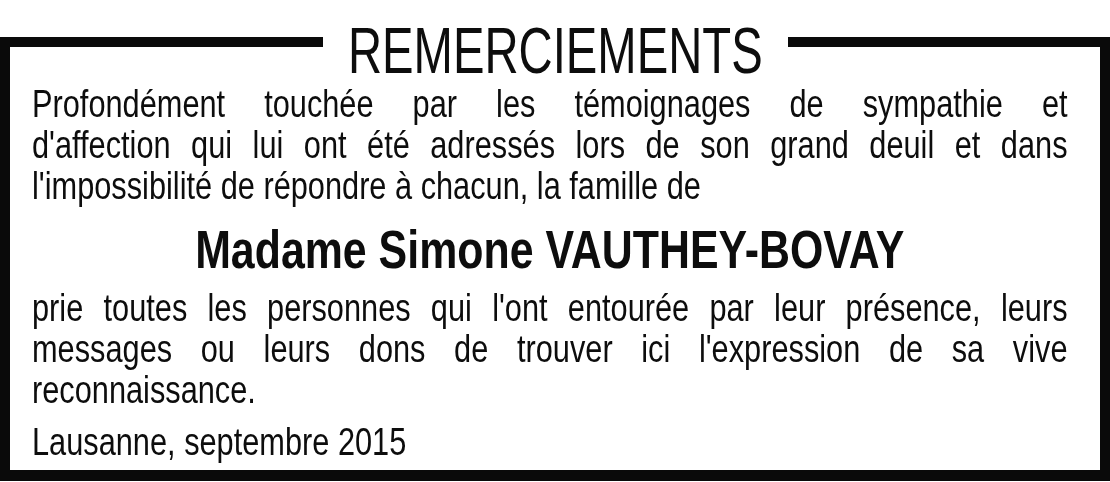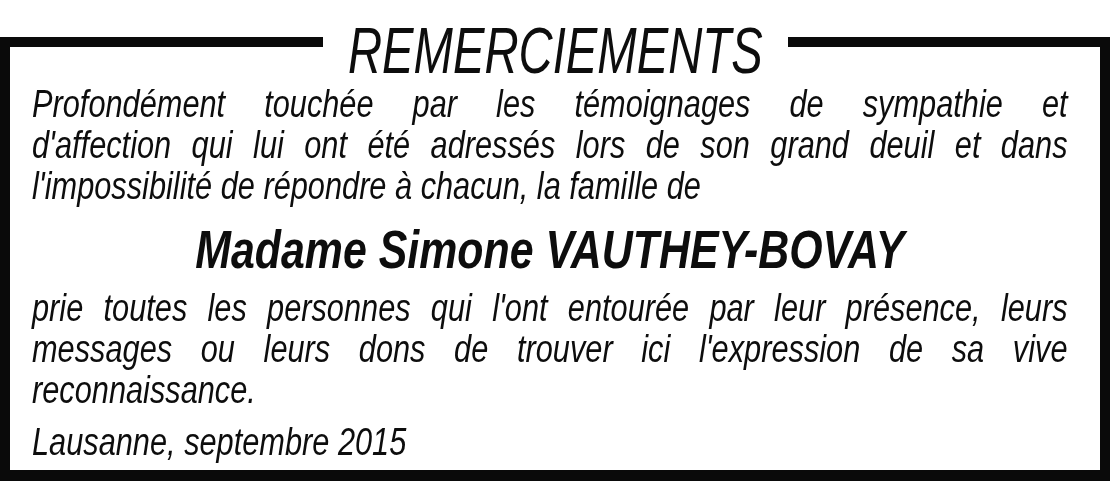--- a/index.html
+++ b/index.html
@@ -8,21 +8,20 @@
     background: #ffffff;
   }
   .canvas {
     position: relative;
     width: 1110px;
     height: 482px;
     background: #ffffff;
     overflow: hidden;
     font-family: "Liberation Sans", "DejaVu Sans", sans-serif;
     color: #0d0d0d;
-    font-style: italic;
   }
   
   .bar { position: absolute; background: #0a0a0a; }
   .bar-top-left  { left: 0;     top: 37px;  width: 323px;  height: 10px; }
   .bar-top-right { left: 788px; top: 37px;  width: 322px;  height: 10px; }
   .bar-left      { left: 0;     top: 37px;  width: 10px;   height: 444px; }
   .bar-right     { left: 1100px;top: 37px;  width: 10px;   height: 444px; }
   .bar-bottom    { left: 0;     top: 470px; width: 1110px; height: 11px; }
 
   

